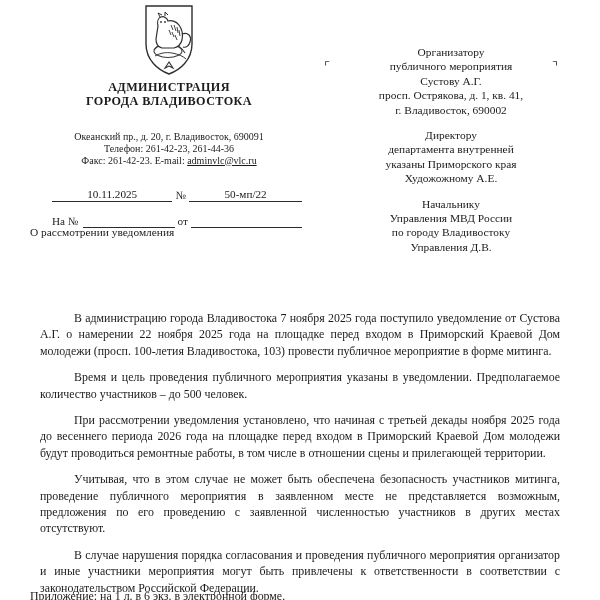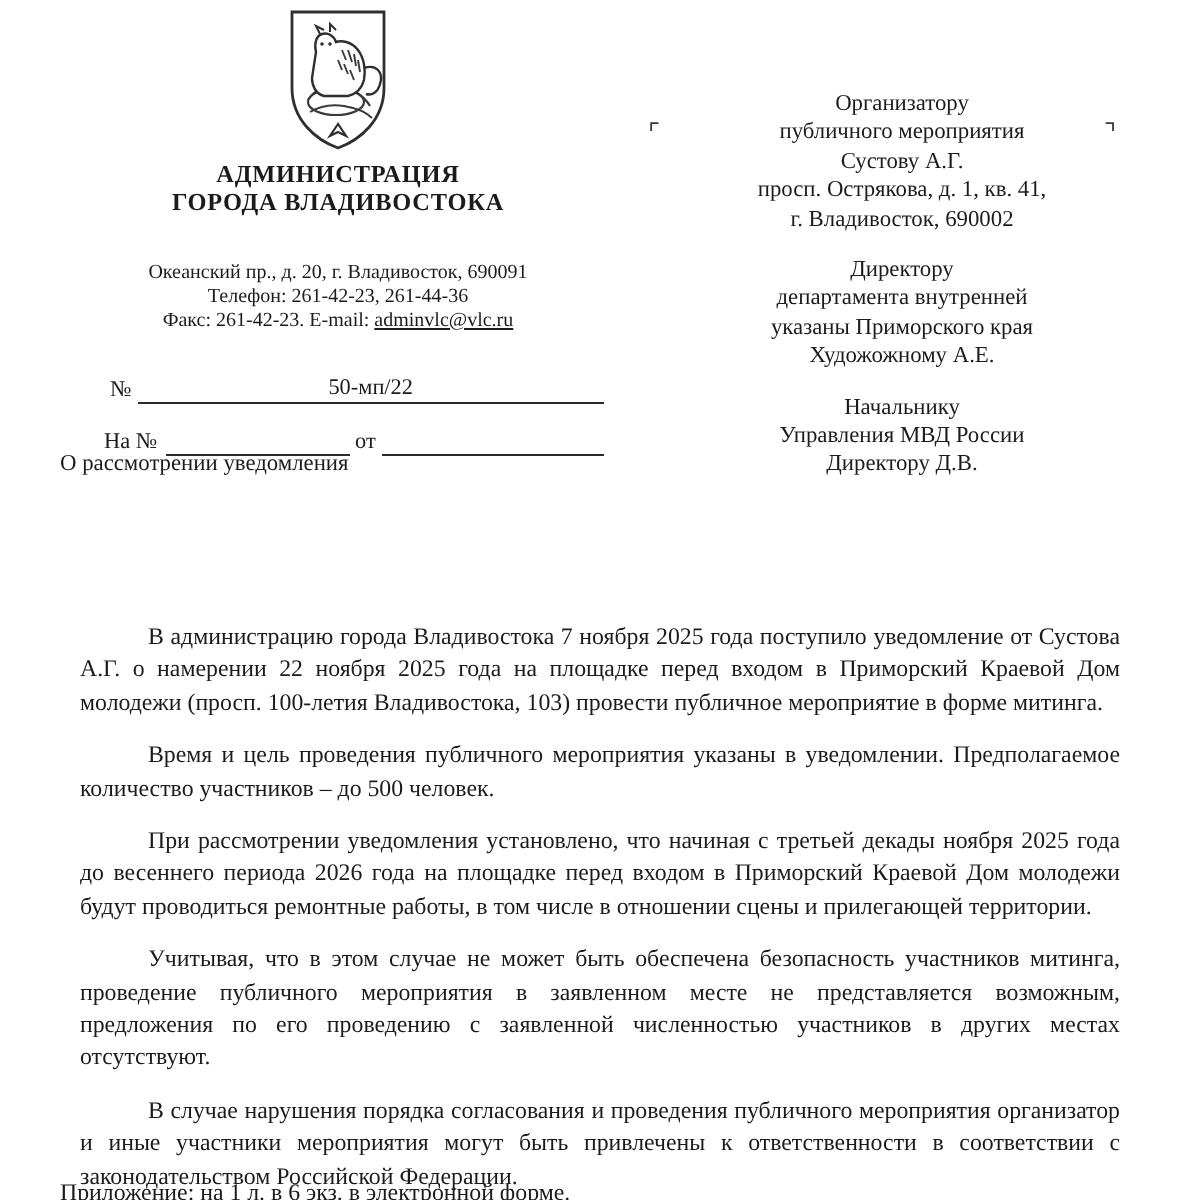--- a/index.html
+++ b/index.html
@@ -192,20 +192,21 @@
       <div>Океанский пр., д. 20, г. Владивосток, 690091</div>
       <div>Телефон: 261-42-23, 261-44-36</div>
       <div>
         <span>Факс: 261-42-23. E-mail: </span><span class="email-link">adminvlc@vlc.ru</span>
       </div>
     </div>
   </div>
 
   <div class="refline">
     <div class="refline-row">
+      <span class="rule">10.11.2025</span>
       <span class="sep">№</span>
       <span class="rule">50-мп/22</span>
     </div>
     <div class="refline-row second">
       <span class="lbl">На №</span>
       <span class="rule"></span>
       <span class="sep">от</span>
       <span class="rule last"></span>
     </div>
   </div>
@@ -228,21 +229,22 @@
     <div class="addr-group">
       <div>Директору</div>
       <div>департамента внутренней</div>
       <div>указаны Приморского края</div>
       <div>Художожному А.Е.</div>
     </div>
 
     <div class="addr-group">
       <div>Начальнику</div>
       <div>Управления МВД России</div>
-      <div>Директору Д.В.</div>
+      <div>по городу Владивостоку</div>
+      <div>Управления Д.В.</div>
     </div>
 
   </div>
 
   <div class="body-text">
     <p>В администрацию города Владивостока 7 ноября 2025 года поступило уведомление от Сустова А.Г. о намерении 22 ноября 2025 года на площадке перед входом в Приморский Краевой Дом молодежи (просп. 100-летия Владивостока, 103) провести публичное мероприятие в форме митинга.</p>
     <p>Время и цель проведения публичного мероприятия указаны в уведомлении. Предполагаемое количество участников – до 500 человек.</p>
     <p>При рассмотрении уведомления установлено, что начиная с третьей декады ноября 2025 года до весеннего периода 2026 года на площадке перед входом в Приморский Краевой Дом молодежи будут проводиться ремонтные работы, в том числе в отношении сцены и прилегающей территории.</p>
     <p>Учитывая, что в этом случае не может быть обеспечена безопасность участников митинга, проведение публичного мероприятия в заявленном месте не представляется возможным, предложения по его проведению с заявленной численностью участников в других местах отсутствуют.</p>
     <p>В случае нарушения порядка согласования и проведения публичного мероприятия организатор и иные участники мероприятия могут быть привлечены к ответственности в соответствии с законодательством Российской Федерации.</p>

